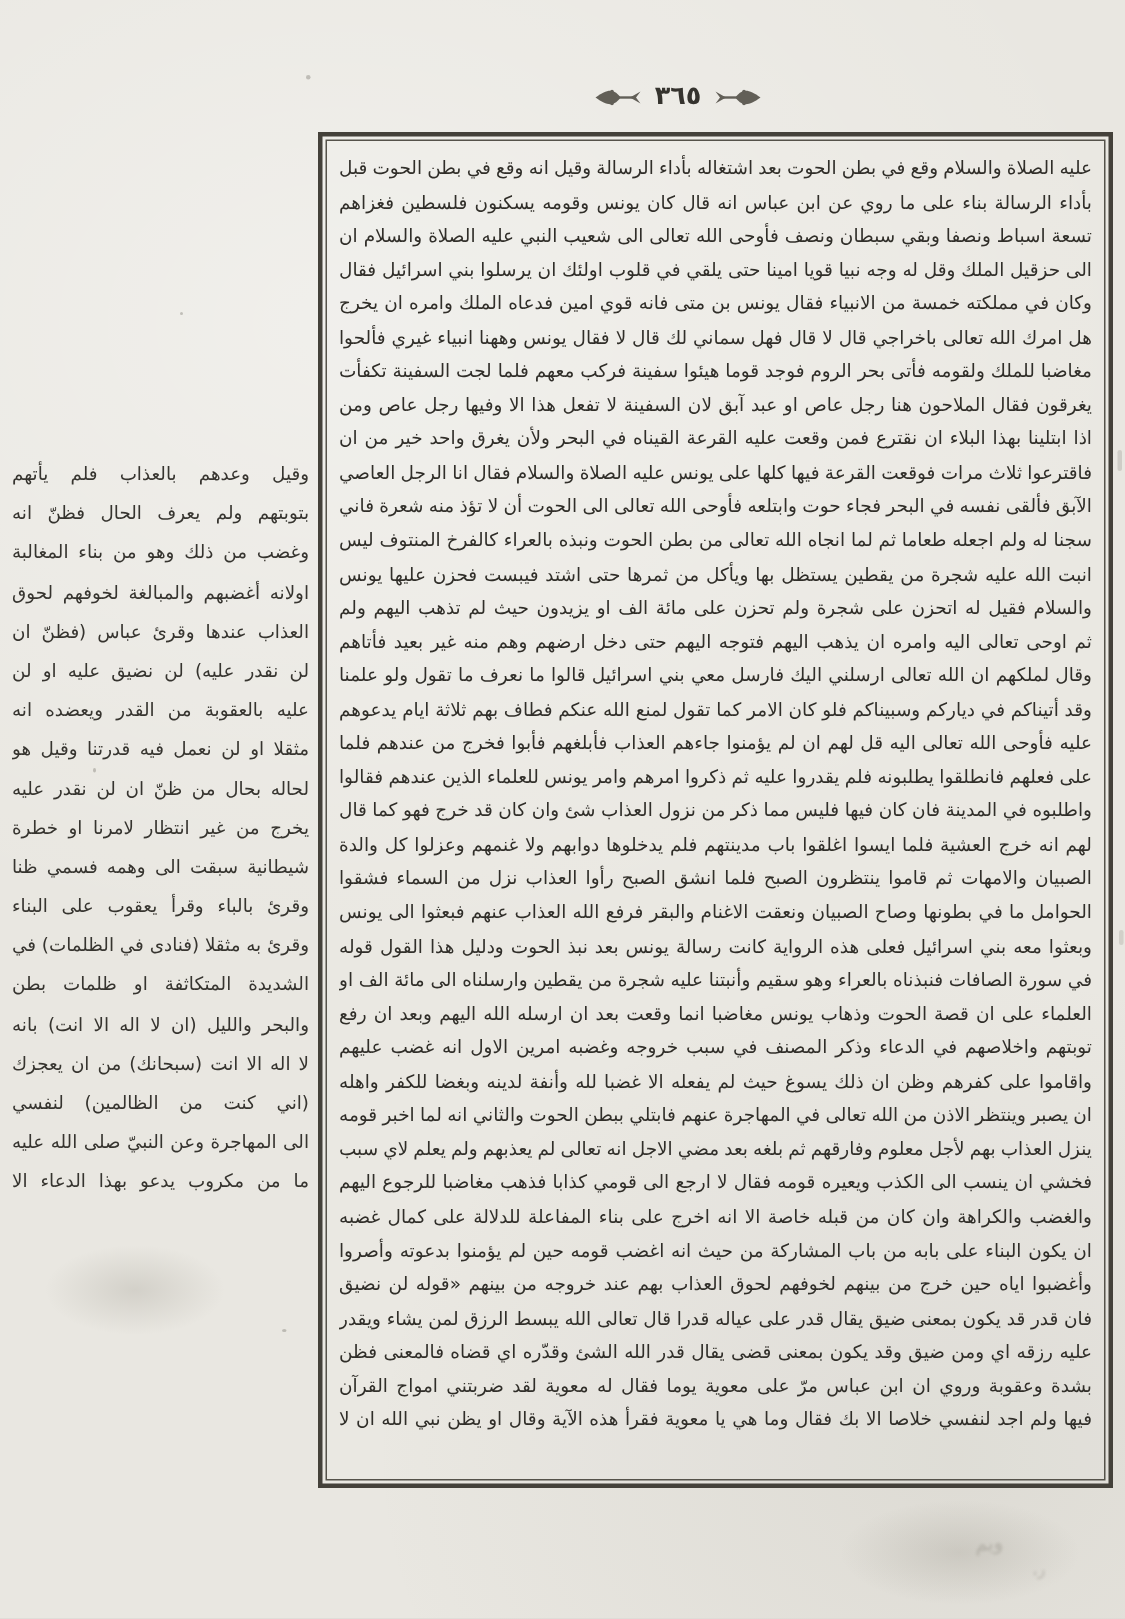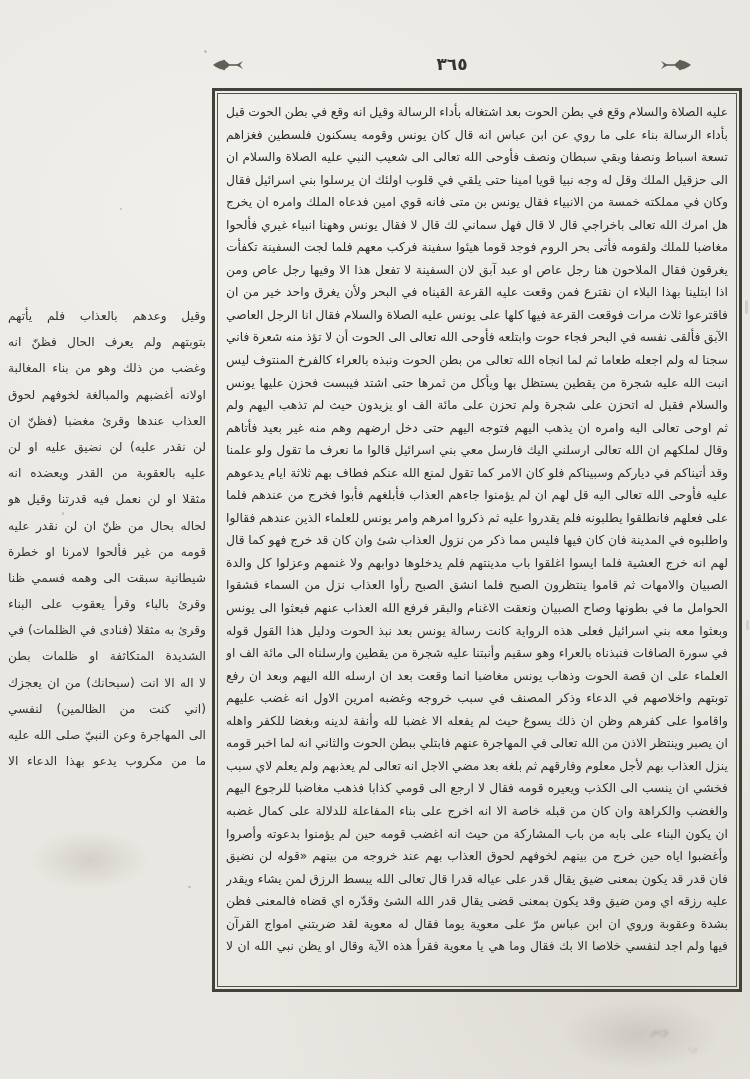--- a/index.html
+++ b/index.html
@@ -11,21 +11,21 @@
       radial-gradient(ellipse 900px 700px at 30% 20%, rgba(255,255,255,.35), rgba(0,0,0,0) 60%),
       radial-gradient(ellipse 600px 500px at 85% 90%, rgba(120,115,100,.10), rgba(0,0,0,0) 65%),
       #e9e7e1;
     overflow:hidden;
     font-family:"DejaVu Sans", sans-serif;
     color:#2f2d29;
   }
   
   .header{
     position:absolute;top:50px;left:212px;width:480px;height:30px;
-    display:flex;align-items:center;justify-content:space-between;gap:6px;
+    display:flex;align-items:center;justify-content:center;gap:6px;
   }
   .page-number{
     font-size:17px;font-weight:bold;color:#35332e;letter-spacing:2px;
     transform:translateY(-1px);
   }
   .orn{display:inline-block;width:34px;height:16px;opacity:.85;}
   .orn svg{display:block;width:100%;height:100%;}
   .orn.flip{transform:scaleX(-1);}
   
   .frame-outer{
@@ -90,30 +90,31 @@
         <circle cx="22" cy="12" r="1.2" fill="#4a473f"></circle>
       </svg>
     </span>
   </div>
 
   <aside class="margin-note">
       <div class="mline">وقيل وعدهم بالعذاب فلم يأتهم لميعادهم</div>
       <div class="mline">بتوبتهم ولم يعرف الحال فظنّ انه كذبهم</div>
       <div class="mline">وغضب من ذلك وهو من بناء المغالبة للمبالغة</div>
       <div class="mline">اولانه أغضبهم والمبالغة لخوفهم لحوق</div>
-      <div class="mline">العذاب عندها وقرئ مغضبا (فظنّ ان</div>
+      <div class="mline">العذاب عندها وقرئ عباس (فظنّ ان</div>
       <div class="mline">لن نقدر عليه) لن نضيق عليه او لن نقضي</div>
       <div class="mline">عليه بالعقوبة من القدر ويعضده انه قرئ</div>
       <div class="mline">مثقلا او لن نعمل فيه قدرتنا وقيل هو تمثيل</div>
       <div class="mline">لحاله بحال من ظنّ ان لن نقدر عليه في مراغمته</div>
-      <div class="mline">قومه من غير فألحوا لامرنا او خطرة</div>
+      <div class="mline">يخرج من غير انتظار لامرنا او خطرة</div>
       <div class="mline">شيطانية سبقت الى وهمه فسمي ظنا للمبالغة</div>
       <div class="mline">وقرئ بالباء وقرأ يعقوب على البناء للمفعول</div>
       <div class="mline">وقرئ به مثقلا (فنادى في الظلمات) في الظلمة</div>
       <div class="mline">الشديدة المتكاثفة او ظلمات بطن الحوت</div>
+      <div class="mline">والبحر والليل (ان لا اله الا انت) بانه</div>
       <div class="mline">لا اله الا انت (سبحانك) من ان يعجزك شئ</div>
       <div class="mline">(اني كنت من الظالمين) لنفسي بالمبادرة</div>
       <div class="mline">الى المهاجرة وعن النبيّ صلى الله عليه وسلم</div>
       <div class="mline">ما من مكروب يدعو بهذا الدعاء الا استجيب له</div>
     </aside>
 
   <div class="frame-outer">
     <div class="frame-inner">
       <div class="main-text">
           <div class="line">عليه الصلاة والسلام وقع في بطن الحوت بعد اشتغاله بأداء الرسالة وقيل انه وقع في بطن الحوت قبل اشتغاله</div>

